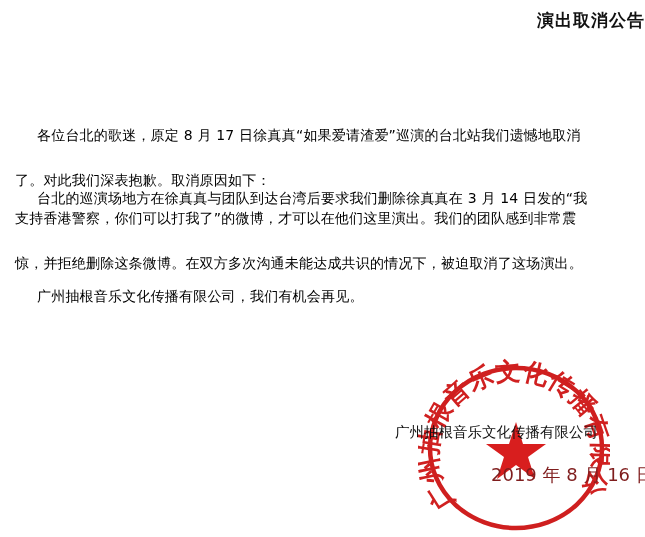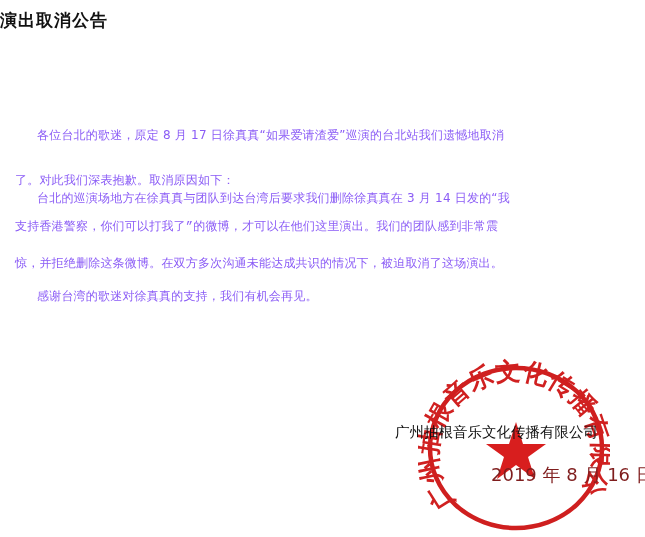--- a/index.html
+++ b/index.html
@@ -13,37 +13,37 @@
       position: relative;
       overflow: hidden;
       font-family: "DejaVu Sans", "Liberation Sans", sans-serif;
       color: #1a1a1a;
     }
     .title {
       position: absolute;
       left: 0;
       width: 645px;
       top: 9px;
-      text-align: left;
+      text-align: right;
       font-size: 17px;
       font-weight: bold;
       letter-spacing: 1px;
       color: #111;
     }
     .line {
       position: absolute;
-      font-size: 12px;
+      font-size: 14px;
       white-space: nowrap;
-      color: #8b5cf6;
+      color: #000000;
       letter-spacing: 0.2px;
     }
     .l1 { left: 37px; top: 127px; }
     .l2 { left: 15px; top: 172px; }
     .l3 { left: 37px; top: 190px; }
-    .l4 { left: 15px; top: 218px; font-family: Liberation Mono, monospace; }
+    .l4 { left: 15px; top: 210px; }
     .l5 { left: 15px; top: 255px; }
     .l6 { left: 37px; top: 288px; }
 
     .seal {
       position: absolute;
       left: 418px;
       top: 352px;
       width: 192px;
       height: 180px;
     }
@@ -68,21 +68,21 @@
 </head>
 <body>
 
 <div class="title">演出取消公告</div>
 
 <div class="line l1">各位台北的歌迷，原定 8 月 17 日徐真真“如果爱请渣爱”巡演的台北站我们遗憾地取消</div>
 <div class="line l2">了。对此我们深表抱歉。取消原因如下：</div>
 <div class="line l3">台北的巡演场地方在徐真真与团队到达台湾后要求我们删除徐真真在 3 月 14 日发的“我</div>
 <div class="line l4">支持香港警察，你们可以打我了”的微博，才可以在他们这里演出。我们的团队感到非常震</div>
 <div class="line l5">惊，并拒绝删除这条微博。在双方多次沟通未能达成共识的情况下，被迫取消了这场演出。</div>
-<div class="line l6">感谢台湾的歌迷对徐真真的支持，我们有机会再见。</div>
+<div class="line l6">广州抽根音乐文化传播有限公司，我们有机会再见。</div>
 
 <svg class="seal" viewBox="0 0 192 180" xmlns="http://www.w3.org/2000/svg">
   <defs>
     <path id="sealArc" d="M 38 150 A 78 74 0 1 1 158 148" fill="none"></path>
   </defs>
   <ellipse cx="98" cy="96" rx="86" ry="80" fill="none" stroke="#cf1f1f" stroke-width="4.5"></ellipse>
   <text font-size="25" fill="#d02020" font-family="DejaVu Sans, sans-serif" font-weight="bold" letter-spacing="0.5">
     <textPath href="#sealArc" startOffset="0">广州抽根音乐文化传播有限公司</textPath>
   </text>
   <g>

